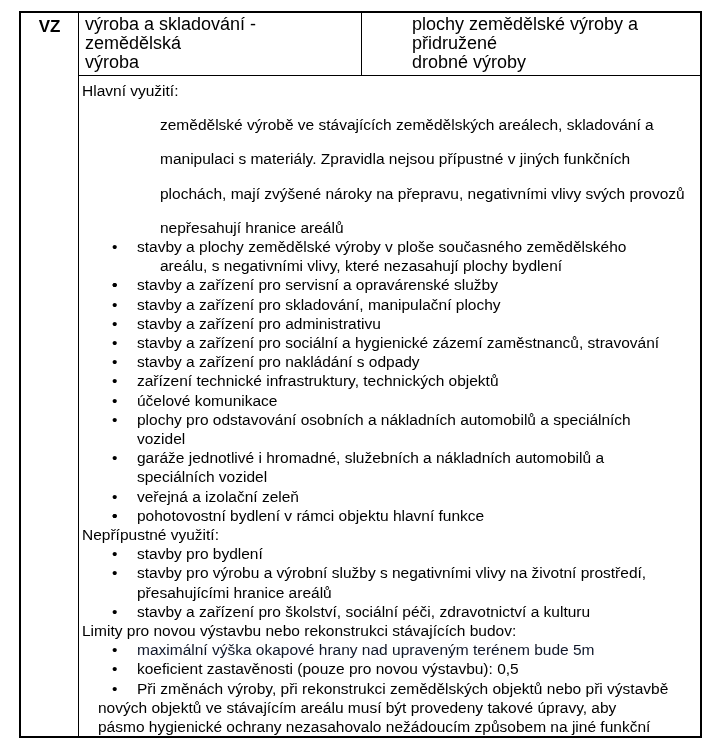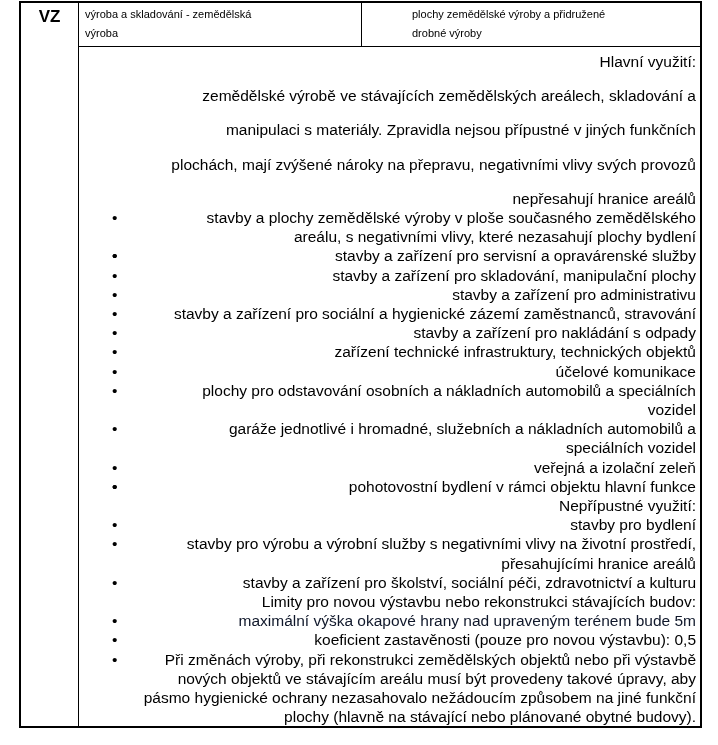--- a/index.html
+++ b/index.html
@@ -10,21 +10,21 @@
   body {
     width: 718px;
     height: 745px;
     position: relative;
     font-family: "Liberation Sans", sans-serif;
     color: #000000;
   }
   .doc-table {
     position: absolute;
     left: 19px;
-    top: 1px;
+    top: 11px;
     width: 683px;
     height: 727px;
     border: 2px solid #000000;
     box-sizing: border-box;
     display: flex;
     background: #ffffff;
   }
   .code-col {
     width: 58px;
     border-right: 1.5px solid #000000;
@@ -42,38 +42,37 @@
     min-width: 0;
   }
   .header-row {
     display: flex;
     border-bottom: 1.5px solid #000000;
     flex: 0 0 auto;
   }
   .h-cell {
     box-sizing: border-box;
     padding: 2px 6px 3px 6px;
-    font-size: 11px;
+    font-size: 18px;
     line-height: 19px;
   }
   .h-cell.first {
     width: 283px;
     border-right: 1.5px solid #000000;
     flex: 0 0 auto;
   }
   .h-cell.second {
     flex: 1 1 auto;
     min-width: 0;
     margin-left: 44px;
   }
   .body-cell {
     flex: 1 1 auto;
     padding: 5px 4px 6px 3px;
     overflow: hidden;
-    text-align: right;
   }
   .line {
     white-space: pre;
     font-size: 15.5px;
     line-height: 19.2px;
     position: relative;
   }
   .line.para { padding-left: 78px; margin-top: 15px; }
   .line.b    { padding-left: 55px; }
   .line.c    { padding-left: 55px; }

